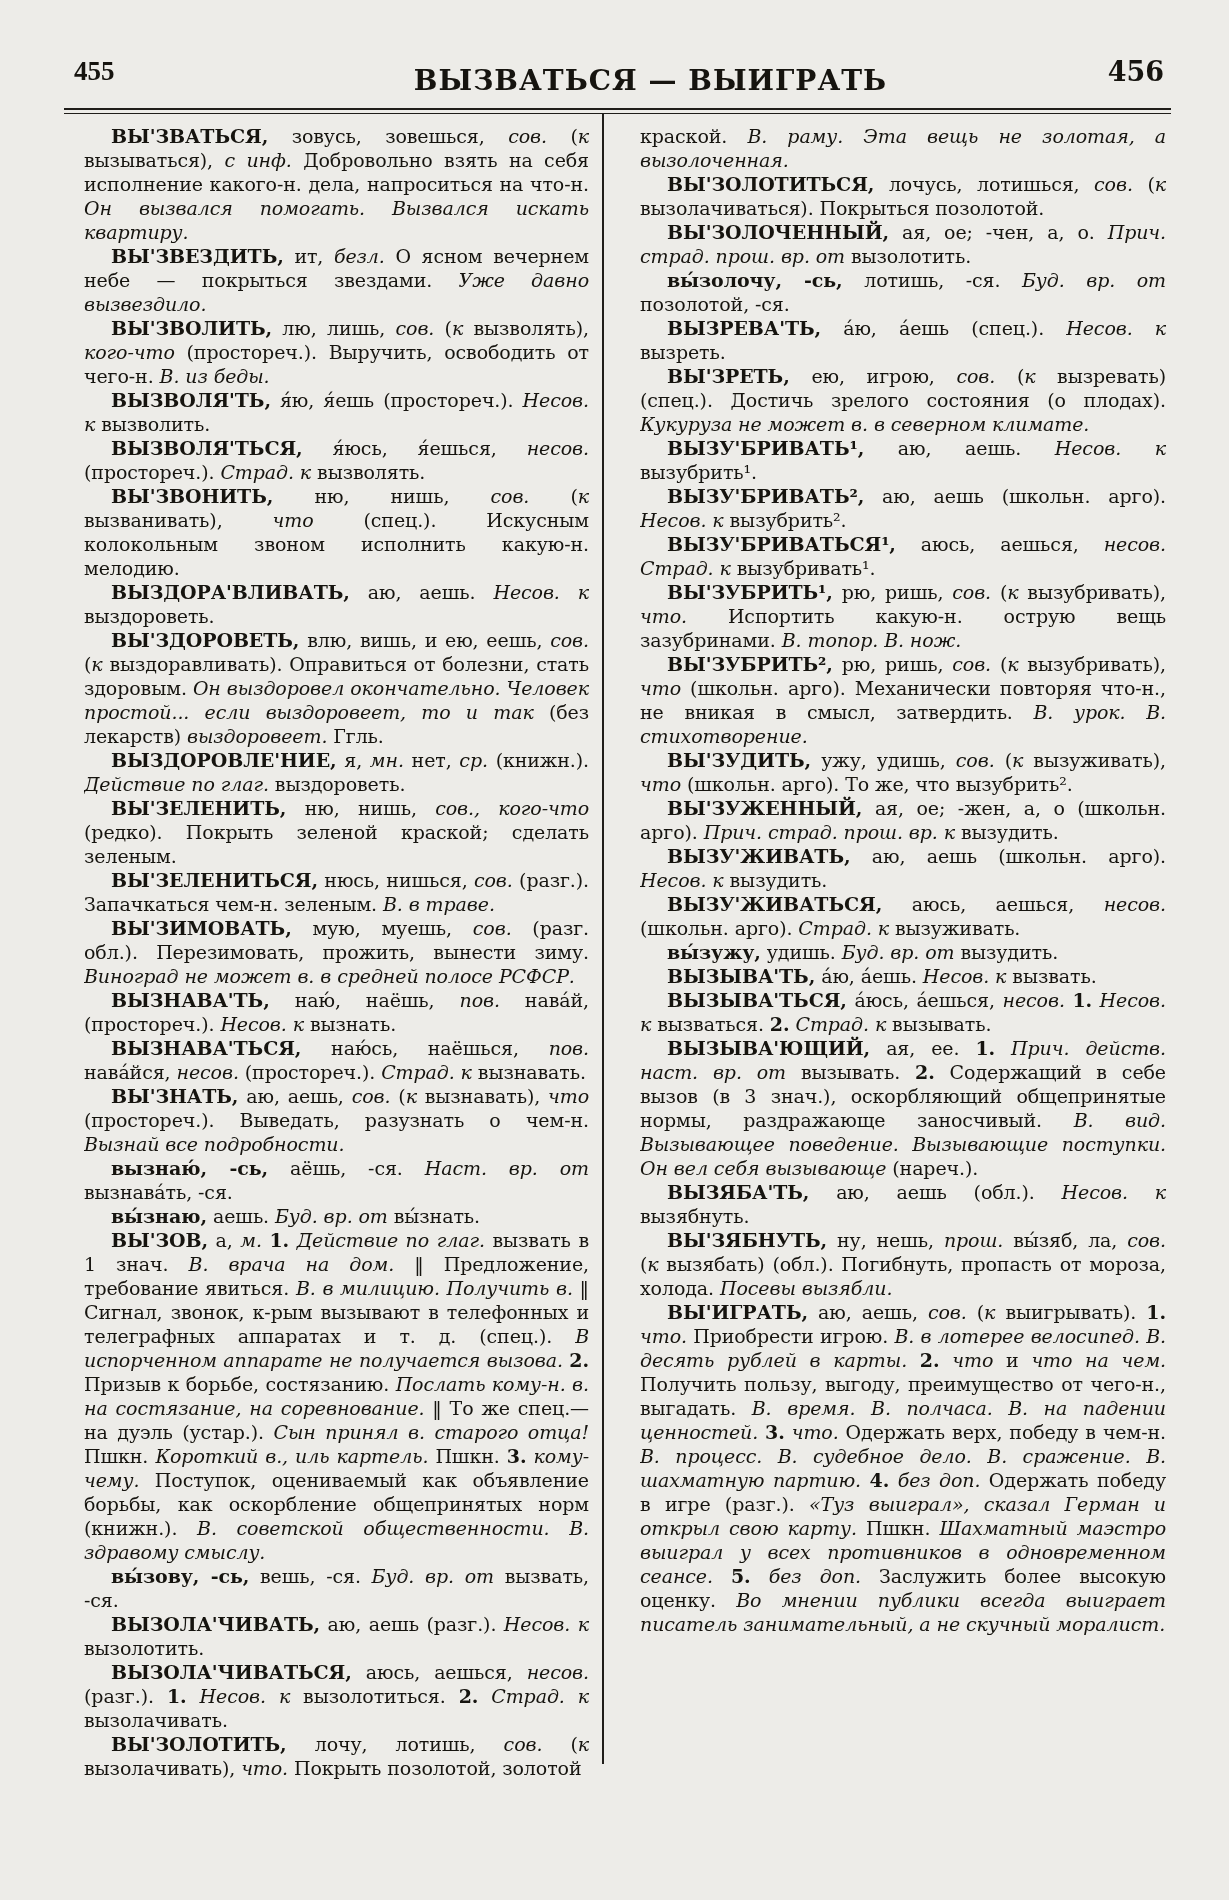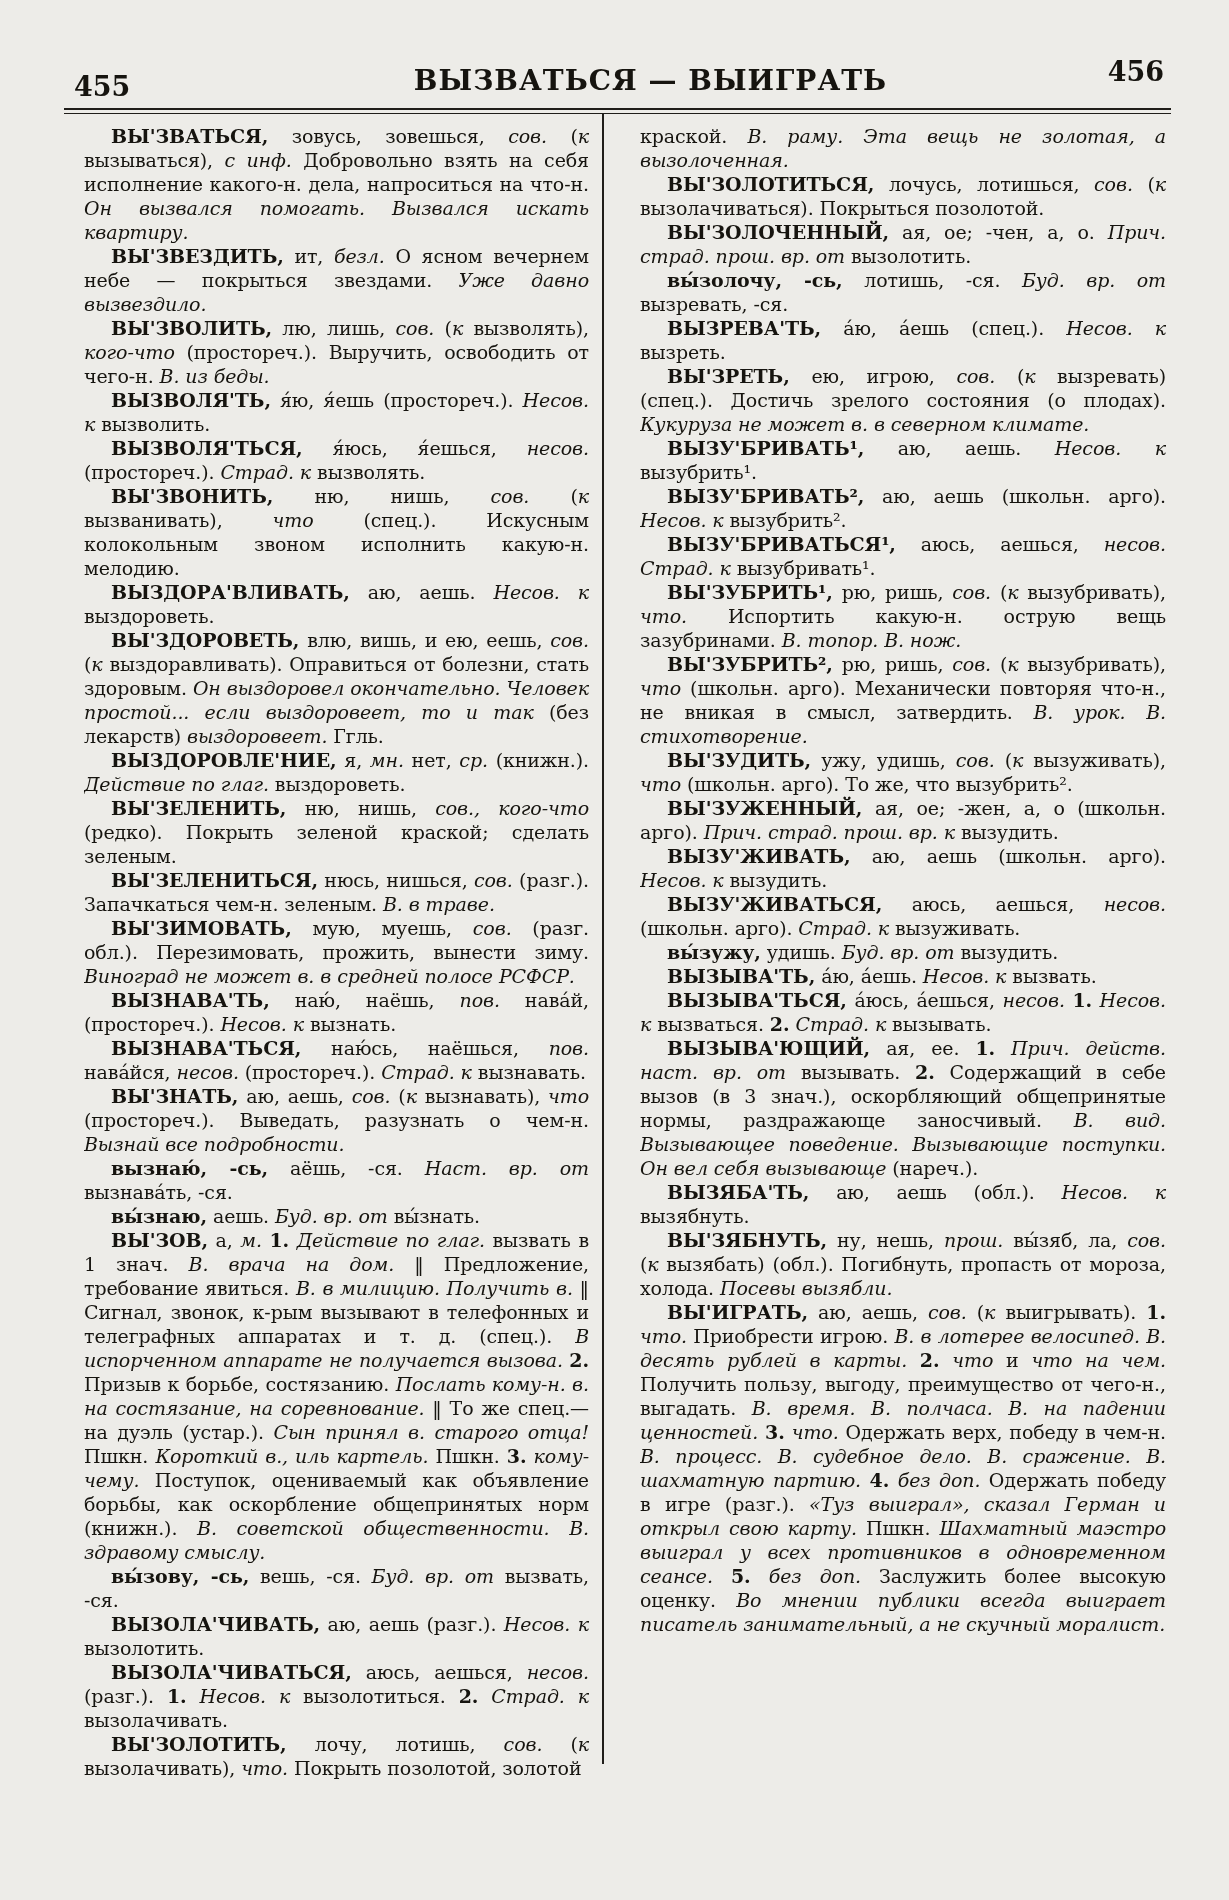--- a/index.html
+++ b/index.html
@@ -7,21 +7,21 @@
     width:1229px;height:1900px;
     background:#edecE8;
     background:#edece8;
     font-family:"DejaVu Serif","Liberation Serif",serif;
     color:#16140f;
     position:relative;
     overflow:hidden;
   }
   .page{position:absolute;inset:0;}
   .pagenum{position:absolute;font-weight:bold;font-size:27px;}
-  .pagenum-left{left:74px;top:71px;}
+  .pagenum-left{left:74px;top:56px;font-family:Liberation Serif, serif;}
   .pagenum-right{right:65px;top:56px;}
   .running-head{
     position:absolute;top:64px;left:0;width:100%;
     text-align:center;font-weight:bold;font-size:28px;letter-spacing:1px;margin-left:36px;
   }
   .head-rule{
     position:absolute;left:64px;right:58px;top:108px;height:3px;
     border-top:2px solid #201e1a;border-bottom:1px solid #201e1a;
   }
   .col-divider{
@@ -79,21 +79,21 @@
       <p class="entry"><span class="seg-b">вы́зову, -сь,</span><span class="seg-r"> вешь, -ся. </span><span class="seg-i">Буд. вр. от</span><span class="seg-r"> вызвать, -ся.</span></p>
       <p class="entry"><span class="seg-b">ВЫЗОЛА'ЧИВАТЬ,</span><span class="seg-r"> аю, аешь (разг.). </span><span class="seg-i">Несов. к</span><span class="seg-r"> вызолотить.</span></p>
       <p class="entry"><span class="seg-b">ВЫЗОЛА'ЧИВАТЬСЯ,</span><span class="seg-r"> аюсь, аешься, </span><span class="seg-i">несов.</span><span class="seg-r"> (разг.). </span><span class="seg-b">1.</span><span class="seg-r"> </span><span class="seg-i">Несов. к</span><span class="seg-r"> вызолотиться. </span><span class="seg-b">2.</span><span class="seg-r"> </span><span class="seg-i">Страд. к</span><span class="seg-r"> вызолачивать.</span></p>
       <p class="entry"><span class="seg-b">ВЫ'ЗОЛОТИТЬ,</span><span class="seg-r"> лочу, лотишь, </span><span class="seg-i">сов.</span><span class="seg-r"> (</span><span class="seg-i">к</span><span class="seg-r"> вызолачивать), </span><span class="seg-i">что.</span><span class="seg-r"> Покрыть позолотой, золотой</span></p>
     </div>
 
   <div class="column col-right">
       <p class="entry cont"><span class="seg-r">краской. </span><span class="seg-i">В. раму. Эта вещь не золотая, а вызолоченная.</span></p>
       <p class="entry"><span class="seg-b">ВЫ'ЗОЛОТИТЬСЯ,</span><span class="seg-r"> лочусь, лотишься, </span><span class="seg-i">сов.</span><span class="seg-r"> (</span><span class="seg-i">к</span><span class="seg-r"> вызолачиваться). Покрыться позолотой.</span></p>
       <p class="entry"><span class="seg-b">ВЫ'ЗОЛОЧЕННЫЙ,</span><span class="seg-r"> ая, ое; -чен, а, о. </span><span class="seg-i">Прич. страд. прош. вр. от</span><span class="seg-r"> вызолотить.</span></p>
-      <p class="entry"><span class="seg-b">вы́золочу, -сь,</span><span class="seg-r"> лотишь, -ся. </span><span class="seg-i">Буд. вр. от</span><span class="seg-r"> вызревать, -ся.</span></p>
+      <p class="entry"><span class="seg-b">вы́золочу, -сь,</span><span class="seg-r"> лотишь, -ся. </span><span class="seg-i">Буд. вр. от</span><span class="seg-r"> позолотой, -ся.</span></p>
       <p class="entry"><span class="seg-b">ВЫЗРЕВА'ТЬ,</span><span class="seg-r"> а́ю, а́ешь (спец.). </span><span class="seg-i">Несов. к</span><span class="seg-r"> вызреть.</span></p>
       <p class="entry"><span class="seg-b">ВЫ'ЗРЕТЬ,</span><span class="seg-r"> ею, игрою, </span><span class="seg-i">сов.</span><span class="seg-r"> (</span><span class="seg-i">к</span><span class="seg-r"> вызревать) (спец.). Достичь зрелого состояния (о плодах). </span><span class="seg-i">Кукуруза не может в. в северном климате.</span></p>
       <p class="entry"><span class="seg-b">ВЫЗУ'БРИВАТЬ¹,</span><span class="seg-r"> аю, аешь. </span><span class="seg-i">Несов. к</span><span class="seg-r"> вызубрить¹.</span></p>
       <p class="entry"><span class="seg-b">ВЫЗУ'БРИВАТЬ²,</span><span class="seg-r"> аю, аешь (школьн. арго). </span><span class="seg-i">Несов. к</span><span class="seg-r"> вызубрить².</span></p>
       <p class="entry"><span class="seg-b">ВЫЗУ'БРИВАТЬСЯ¹,</span><span class="seg-r"> аюсь, аешься, </span><span class="seg-i">несов. Страд. к</span><span class="seg-r"> вызубривать¹.</span></p>
       <p class="entry"><span class="seg-b">ВЫ'ЗУБРИТЬ¹,</span><span class="seg-r"> рю, ришь, </span><span class="seg-i">сов.</span><span class="seg-r"> (</span><span class="seg-i">к</span><span class="seg-r"> вызубривать), </span><span class="seg-i">что.</span><span class="seg-r"> Испортить какую-н. острую вещь зазубринами. </span><span class="seg-i">В. топор. В. нож.</span></p>
       <p class="entry"><span class="seg-b">ВЫ'ЗУБРИТЬ²,</span><span class="seg-r"> рю, ришь, </span><span class="seg-i">сов.</span><span class="seg-r"> (</span><span class="seg-i">к</span><span class="seg-r"> вызубривать), </span><span class="seg-i">что</span><span class="seg-r"> (школьн. арго). Механически повторяя что-н., не вникая в смысл, затвердить. </span><span class="seg-i">В. урок. В. стихотворение.</span></p>
       <p class="entry"><span class="seg-b">ВЫ'ЗУДИТЬ,</span><span class="seg-r"> ужу, удишь, </span><span class="seg-i">сов.</span><span class="seg-r"> (</span><span class="seg-i">к</span><span class="seg-r"> вызуживать), </span><span class="seg-i">что</span><span class="seg-r"> (школьн. арго). То же, что вызубрить².</span></p>
       <p class="entry"><span class="seg-b">ВЫ'ЗУЖЕННЫЙ,</span><span class="seg-r"> ая, ое; -жен, а, о (школьн. арго). </span><span class="seg-i">Прич. страд. прош. вр. к</span><span class="seg-r"> вызудить.</span></p>
       <p class="entry"><span class="seg-b">ВЫЗУ'ЖИВАТЬ,</span><span class="seg-r"> аю, аешь (школьн. арго). </span><span class="seg-i">Несов. к</span><span class="seg-r"> вызудить.</span></p>

